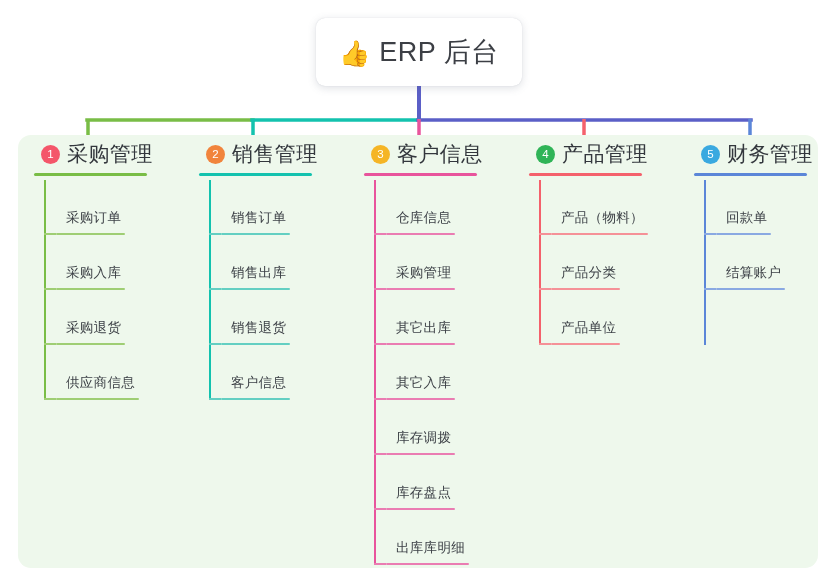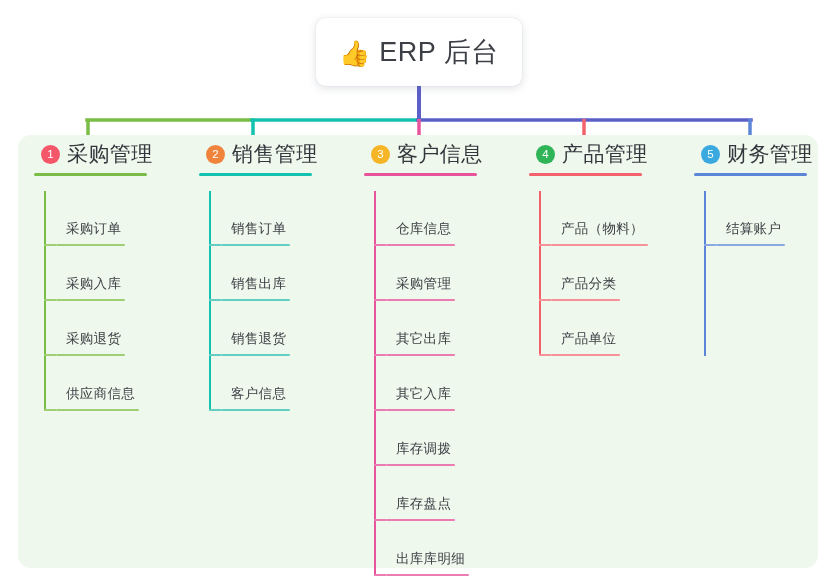--- a/index.html
+++ b/index.html
@@ -95,21 +95,21 @@
     white-space: nowrap;
     letter-spacing: 0.4px;
   }
   .col-rule {
     height: 3px;
     border-radius: 2px;
     margin-top: 6px;
   }
   .leaves {
     position: relative;
-    margin-top: 15px;
+    margin-top: 4px;
     padding-left: 22px;
   }
   .spine {
     position: absolute;
     left: 10px;
     top: 0;
     width: 2px;
   }
   .leaf {
     position: relative;
@@ -299,20 +299,25 @@
       </div>
       <div class="column" style="left: 694px;">
         <div class="col-head">
           <span class="col-badge" style="background: rgb(58, 169, 224);">5</span>
           <span class="col-title">财务管理</span>
         </div>
         <div class="col-rule" style="background: rgb(91, 134, 216); width: 113px;"></div>
         <div class="leaves">
           <div class="spine" style="background: rgb(91, 134, 216); height: 165px;"></div>
           <div class="leaf">
+            <div class="leaf-label">回款单</div>
+            <div class="leaf-rule" style="background: rgb(138, 169, 226); width: 55.4px;"></div>
+            <div class="leaf-stub" style="background: rgb(138, 169, 226);"></div>
+          </div>
+          <div class="leaf">
             <div class="leaf-label">结算账户</div>
             <div class="leaf-rule" style="background: rgb(138, 169, 226); width: 69.2px;"></div>
             <div class="leaf-stub" style="background: rgb(138, 169, 226);"></div>
           </div>
         </div>
       </div>
     </div>
 
 </div>
 

